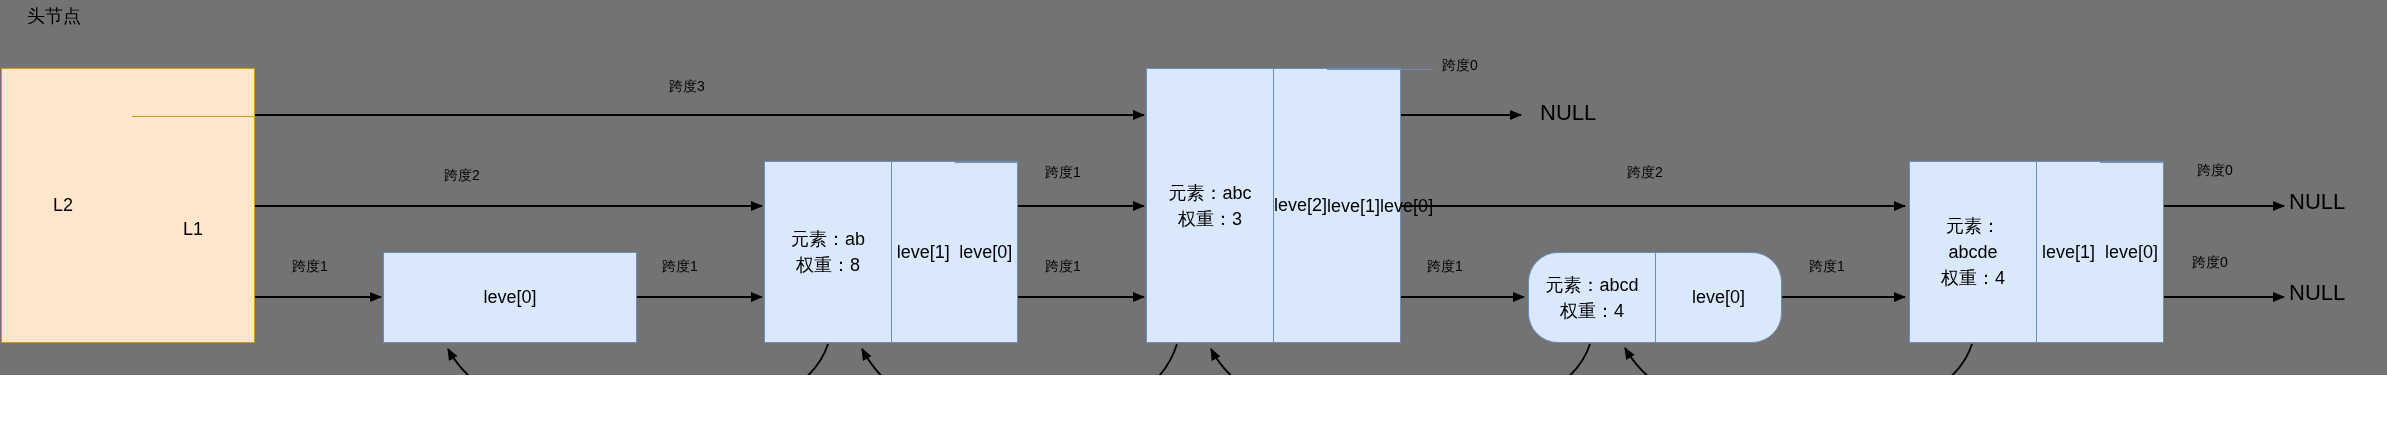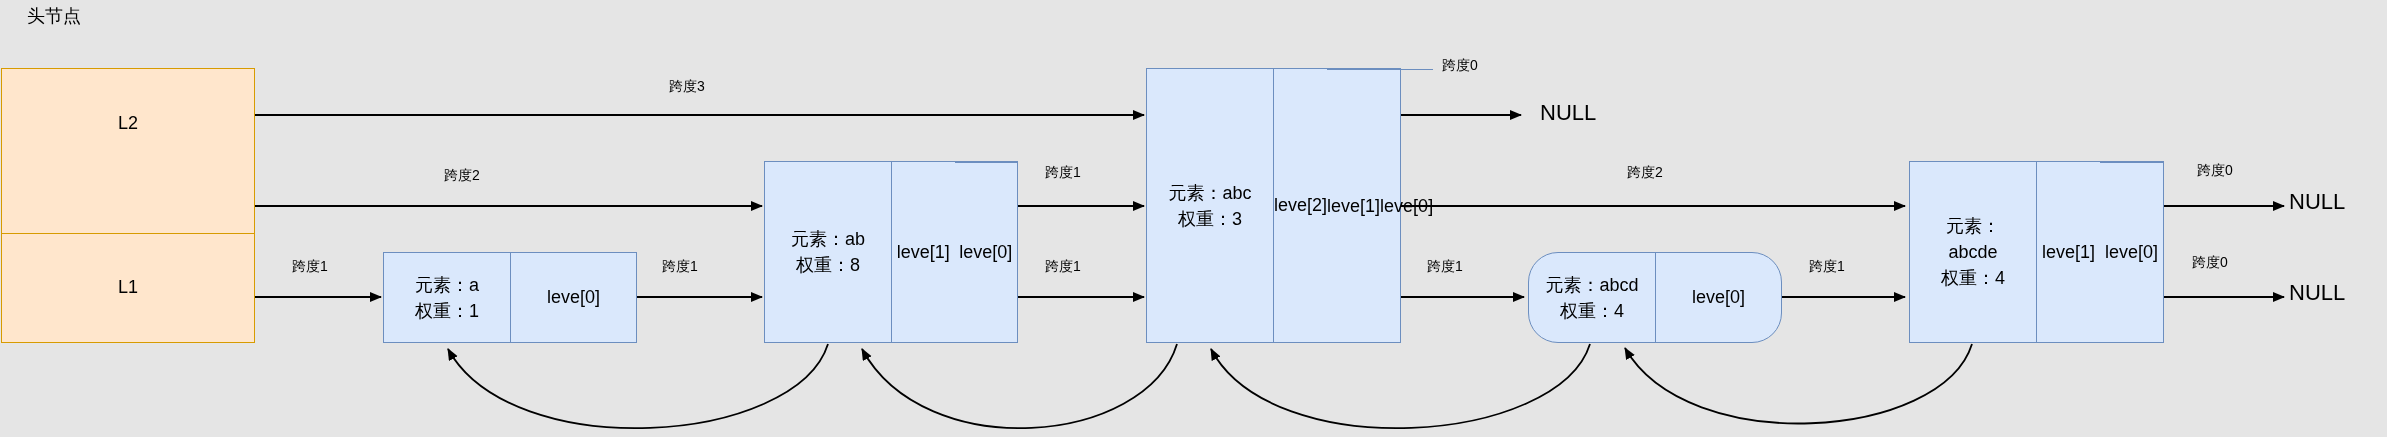--- a/index.html
+++ b/index.html
@@ -1,30 +1,30 @@
 <!DOCTYPE html>
 <html><head>
 <meta charset="utf-8">
 <style>
   html,body{margin:0;padding:0;background:#ffffff;}
   .canvas{
     position:relative;
-    width:2387px;height:437px;
-    background:#e5e5e5;
+    width:2387px;height:375px;
+    background:#737373;
     font-family:"Liberation Sans","DejaVu Sans",sans-serif;
     color:#000;
     overflow:hidden;
   }
   .arrow-layer{position:absolute;left:0;top:0;z-index:0;}
   .arrow{stroke:#000000;stroke-width:1.8;fill:none;}
   .title{position:absolute;left:27px;top:4px;font-size:18px;z-index:2;}
   .head{
     position:absolute;left:1px;top:68px;width:254px;height:275px;
     background:#FFE6CC;border:1.5px solid #D79B00;box-sizing:border-box;
-    display:flex;flex-direction:column;z-index:1;gap:8px;
+    display:flex;flex-direction:row;z-index:1;gap:8px;
   }
   .head-row{flex:1;display:flex;align-items:center;justify-content:center;font-size:18px;}
   .head-row + .head-row{border-top:1.5px solid #D79B00;margin-top:47px;}
   .node{
     position:absolute;display:flex;
     background:#DAE8FC;border:1.5px solid #6C8EBF;box-sizing:border-box;
     z-index:1;
   }
   .node-label{
     flex:0 0 127px;width:127px;border-right:1.5px solid #6C8EBF;box-sizing:border-box;
@@ -72,24 +72,20 @@
   </svg>
 
   <div class="title">头节点</div>
 
   <div class="head">
     <div class="head-row">L2</div>
     <div class="head-row">L1</div>
   </div>
 
   <div class="node" style="left:383px;top:252px;width:254px;height:91px;">
-    <div class="node-label">
-      <div>元素：a</div>
-      <div>权重：1</div>
-    </div>
     <div class="node-levels">
       <div class="level-cell">leve[0]</div>
     </div>
   </div>
 
   <div class="node" style="left:764px;top:161px;width:254px;height:182px;">
     <div class="node-label">
       <div>元素：ab</div>
       <div>权重：8</div>
     </div>

